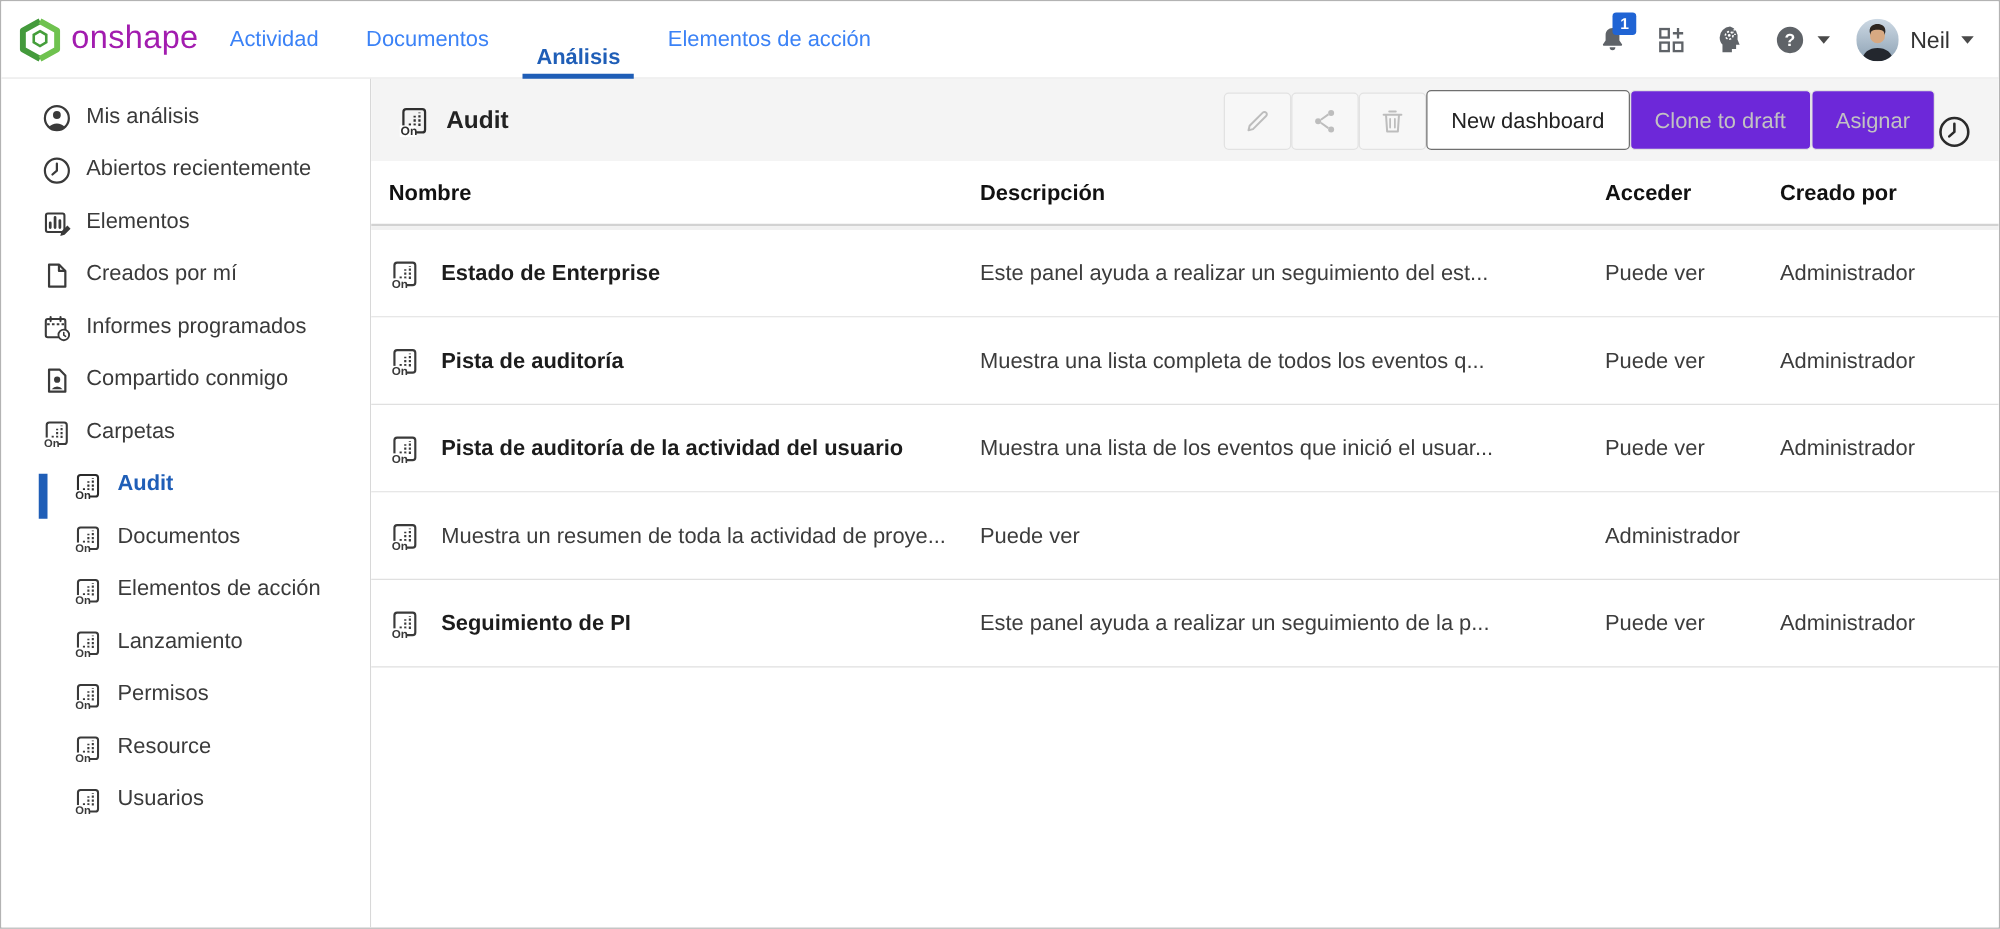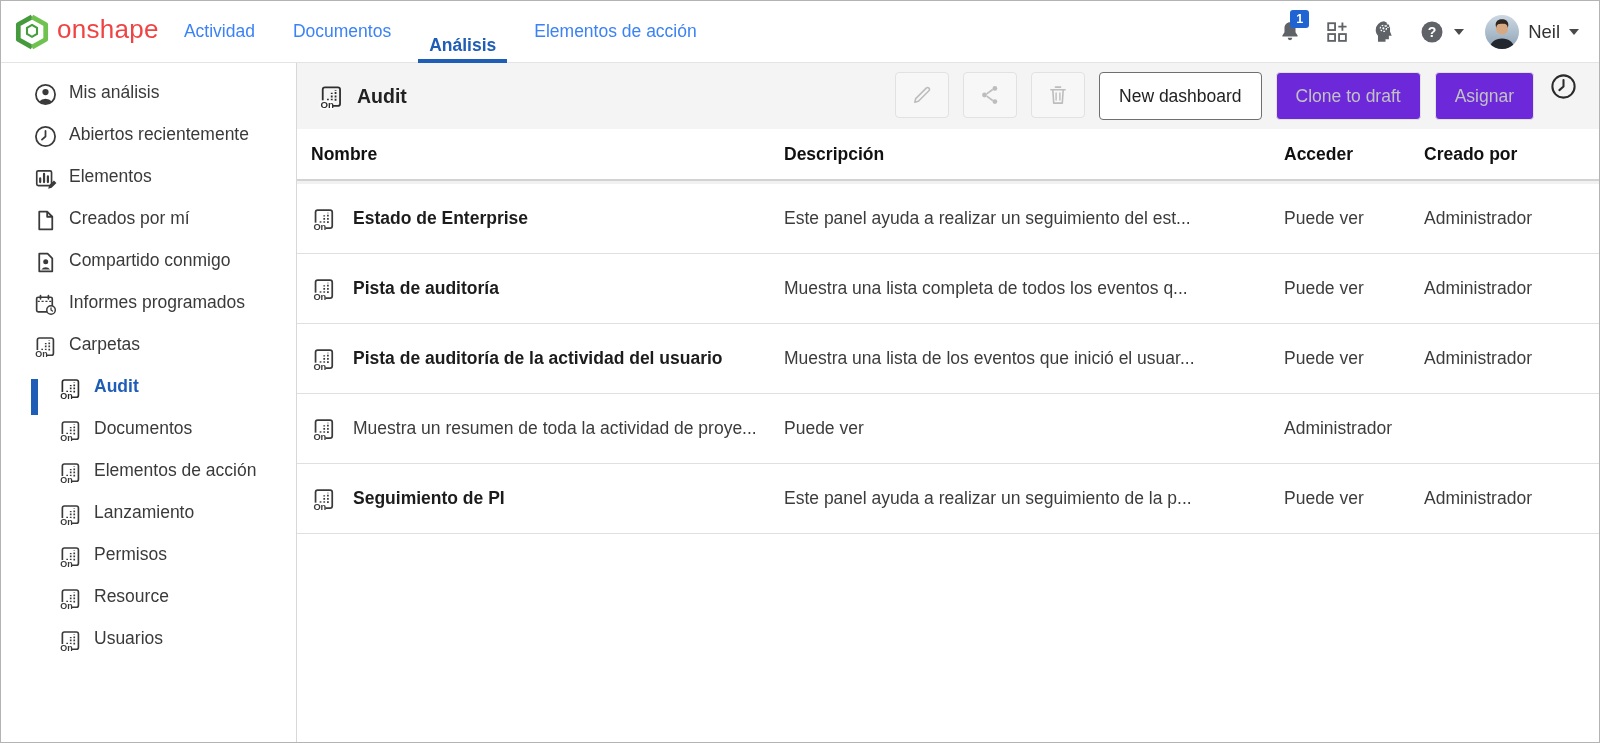--- a/index.html
+++ b/index.html
@@ -11,21 +11,21 @@
     border:1px solid #b3b3b3;
     display:flex; flex-direction:column;
     overflow:hidden;
   }
   svg { display:block; }
   svg text { font-family:"Liberation Sans", sans-serif; }
 
   
   .topbar { height:62px; flex:none; display:flex; align-items:center; padding:0 20px 0 14px; border-bottom:1px solid #e4e4e4; background:#fff; }
   .logo { display:flex; align-items:center; gap:8px; flex:none; }
-  .logo-text { font-size:26px; color:#ef4444; letter-spacing:.3px; margin-top:-4px; }
+  .logo-text { font-size:26px; color:#a21caf; letter-spacing:.3px; margin-top:-4px; }
   .tabs { display:flex; height:62px; margin-left:6px; }
   .tab { position:relative; display:flex; align-items:center; padding:0 11px; margin:0 8px; font-size:17.5px; color:#3b82f6; cursor:pointer; white-space:nowrap; }
   .tab.active { color:#1f5eb7; font-weight:700;margin-top:28px; }
   .tab.active::after { content:''; position:absolute; left:0; right:0; bottom:0; height:4px; background:#1f5eb7; }
   .top-right { margin-left:auto; display:flex; align-items:center; gap:21px; }
   .tr-icon { color:#5f6368; cursor:pointer; }
   .bell-wrap { position:relative; }
   .badge { position:absolute; top:-9px; left:13px; background:#2064d4; color:#fff; font-size:12.5px; font-weight:700; line-height:1; padding:3px 6px; border-radius:3px; }
   .caret { width:0; height:0; border-left:5px solid transparent; border-right:5px solid transparent; border-top:6px solid #4a4a4a; }
   .help-group, .user-group { display:flex; align-items:center; gap:9px; cursor:pointer; }
@@ -40,21 +40,21 @@
   .side-item.active { color:#1f5eb7; font-weight:700; }
   .side-item.active svg { color:#2b2b2b; }
   .side-item.active::before { content:''; position:absolute; left:30px; top:3px; bottom:3px; width:7px; background:#1f5eb7; }
 
   .main { flex:1; display:flex; flex-direction:column; min-width:0; background:#fff; }
 
   
   .band { height:66px; flex:none; background:#f4f4f4; display:flex; align-items:center; padding:0 21px; }
   .band-title { display:flex; align-items:center; gap:12px; font-size:19.5px; font-weight:700; color:#222; }
   .band-title svg { width:27px; height:27px; color:#2f2f2f; }
-  .toolbar { margin-left:auto; display:flex; align-items:flex-start; gap:14px; }
+  .toolbar { margin-left:auto; display:flex; align-items:flex-end; }
   .icon-btn { width:54px; height:46px; border-radius:4px; border:1px solid #e2e2e2; background:#f7f7f7; display:flex; align-items:center; justify-content:center; color:#bdbdbd; padding:0; }
   .icon-btn svg { width:24px; height:24px; }
   .btn { height:48px; border-radius:4px; font-size:17.5px; padding:0 19px; font-family:inherit; cursor:pointer; white-space:nowrap; }
   .btn-primary { background:#fff; border:1px solid #6f6f6f; color:#222; }
   .btn-disabled { background:#6d28d9; border:1px solid #e2e2e2; color:#c2c2c2; }
   .clock-btn { background:none; border:none; padding:0; margin-left:1px; color:#2b2b2b; cursor:pointer; }
   .clock-btn svg { width:29px; height:29px; }
 
   
   .tbl-header, .tbl-row { display:grid; grid-template-columns:42px 431px 500px 140px 1fr; align-items:center; padding-left:14px; }
@@ -232,29 +232,29 @@
       <span>Elementos</span>
     </div>
     <div class="side-item">
       <svg>
           <use href="#i-page"></use>
         </svg>
       <span>Creados por mí</span>
     </div>
     <div class="side-item">
       <svg>
+          <use href="#i-calendar-clock"></use>
+        </svg>
+      <span>Informes programados</span>
+    </div>
+    <div class="side-item">
+      <svg>
           <use href="#i-page-user"></use>
         </svg>
       <span>Compartido conmigo</span>
-    </div>
-    <div class="side-item">
-      <svg>
-          <use href="#i-calendar-clock"></use>
-        </svg>
-      <span>Informes programados</span>
     </div>
     <div class="side-item">
       <svg>
           <use href="#i-dash"></use>
         </svg>
       <span>Carpetas</span>
     </div>
 
     <div class="side-item folder active">
       <svg>

